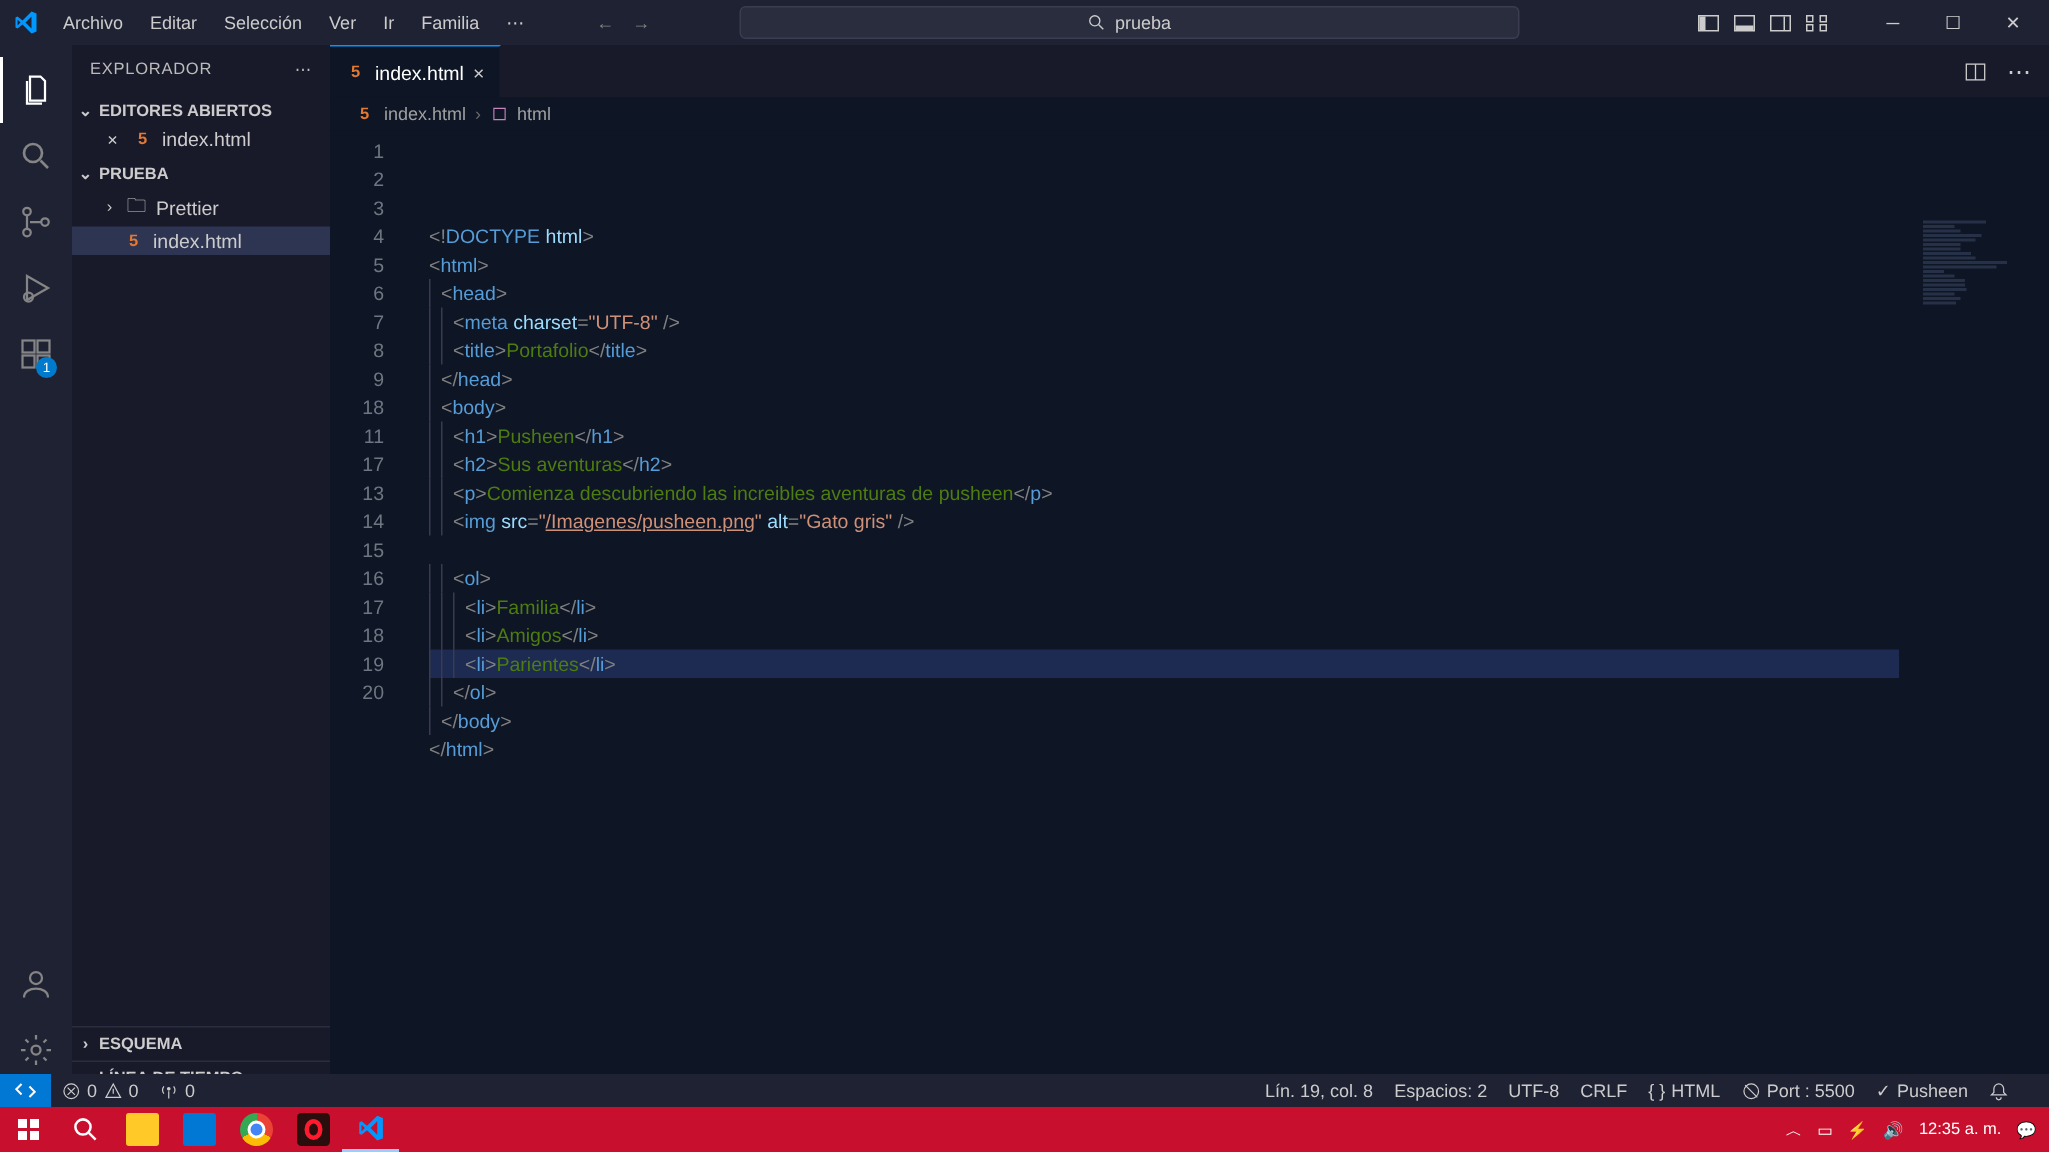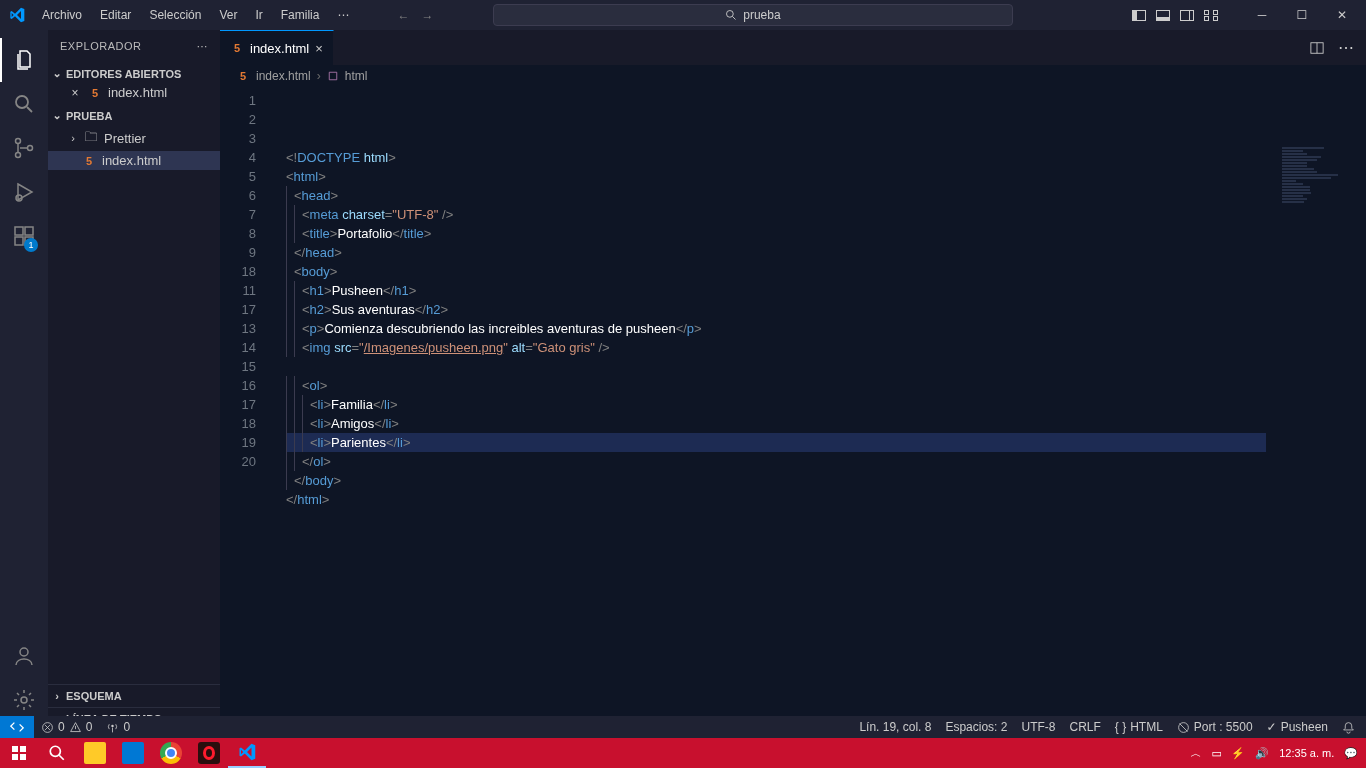--- a/index.html
+++ b/index.html
@@ -53,32 +53,32 @@
 .gutter div { height: 19px; }
 .code { flex: 1; padding: 4px 0 0 16px; color: #d4d4d4; white-space: pre; position: relative; }
 .code .line { height: 19px; position: relative; }
 .code .line-hl { position: absolute; left: 16px; right: 100px; top: calc(4px + 18 * 19px); height: 19px; background: #1d2b53; z-index: 0; }
 .code .line span { position: relative; z-index: 1; }
 .tk-punct { color: #808080; }
 .tk-tag { color: #569cd6; }
 .tk-attr { color: #9cdcfe; }
 .tk-str { color: #ce9178; }
 .tk-doctype { color: #569cd6; }
-.tk-text { color: #ffffff; margin-top: 43px; }
+.tk-text { color: #4d7c0f; margin-top: 43px; }
 .tk-link { color: #ce9178; text-decoration: underline; }
 .indent-guide { display: inline-block; width: 8px; border-left: 1px solid #3b3b4f; height: 19px; vertical-align: top; }
 .minimap { position: absolute; right: 14px; top: 60px; width: 70px; height: 110px; opacity: 0.4; }
 .minimap div { height: 2px; margin-bottom: 1px; background: #4a5a7a; }
 
 
 .statusbar { position: absolute; left: 0; right: 0; bottom: 30px; height: 22px; background: #1f2233; color: #cccccc; font-size: 12px; display: flex; align-items: center; }
 .statusbar .sb-left { display: flex; align-items: center; height: 100%; }
 .statusbar .remote-btn { background: #0078d4; width: 34px; height: 100%; display: flex; align-items: center; justify-content: center; color: white; }
 .statusbar .sb-item-s { display: flex; align-items: center; gap: 4px; padding: 0 7px; cursor: pointer; height: 100%; }
-.statusbar .sb-right { margin-left: auto; display: flex; align-items: center; height: 100%; padding-right: 4px; }
+.statusbar .sb-right { margin-left: auto; display: flex; align-items: center; height: 100%; padding-right: 20px; }
 
 
 .taskbar { position: absolute; left: 0; right: 0; bottom: 0; height: 30px; background: #c8102e; display: flex; align-items: center; }
 .taskbar .tb-item { width: 38px; height: 30px; display: flex; align-items: center; justify-content: center; color: white; cursor: pointer; }
 .taskbar .tb-right { margin-left: auto; display: flex; align-items: center; gap: 10px; padding-right: 8px; color: white; font-size: 11px; }
 .tb-icon-box { width: 22px; height: 22px; display: flex; align-items: center; justify-content: center; }
 
 svg { display: block; }
 </style>
 </head>

